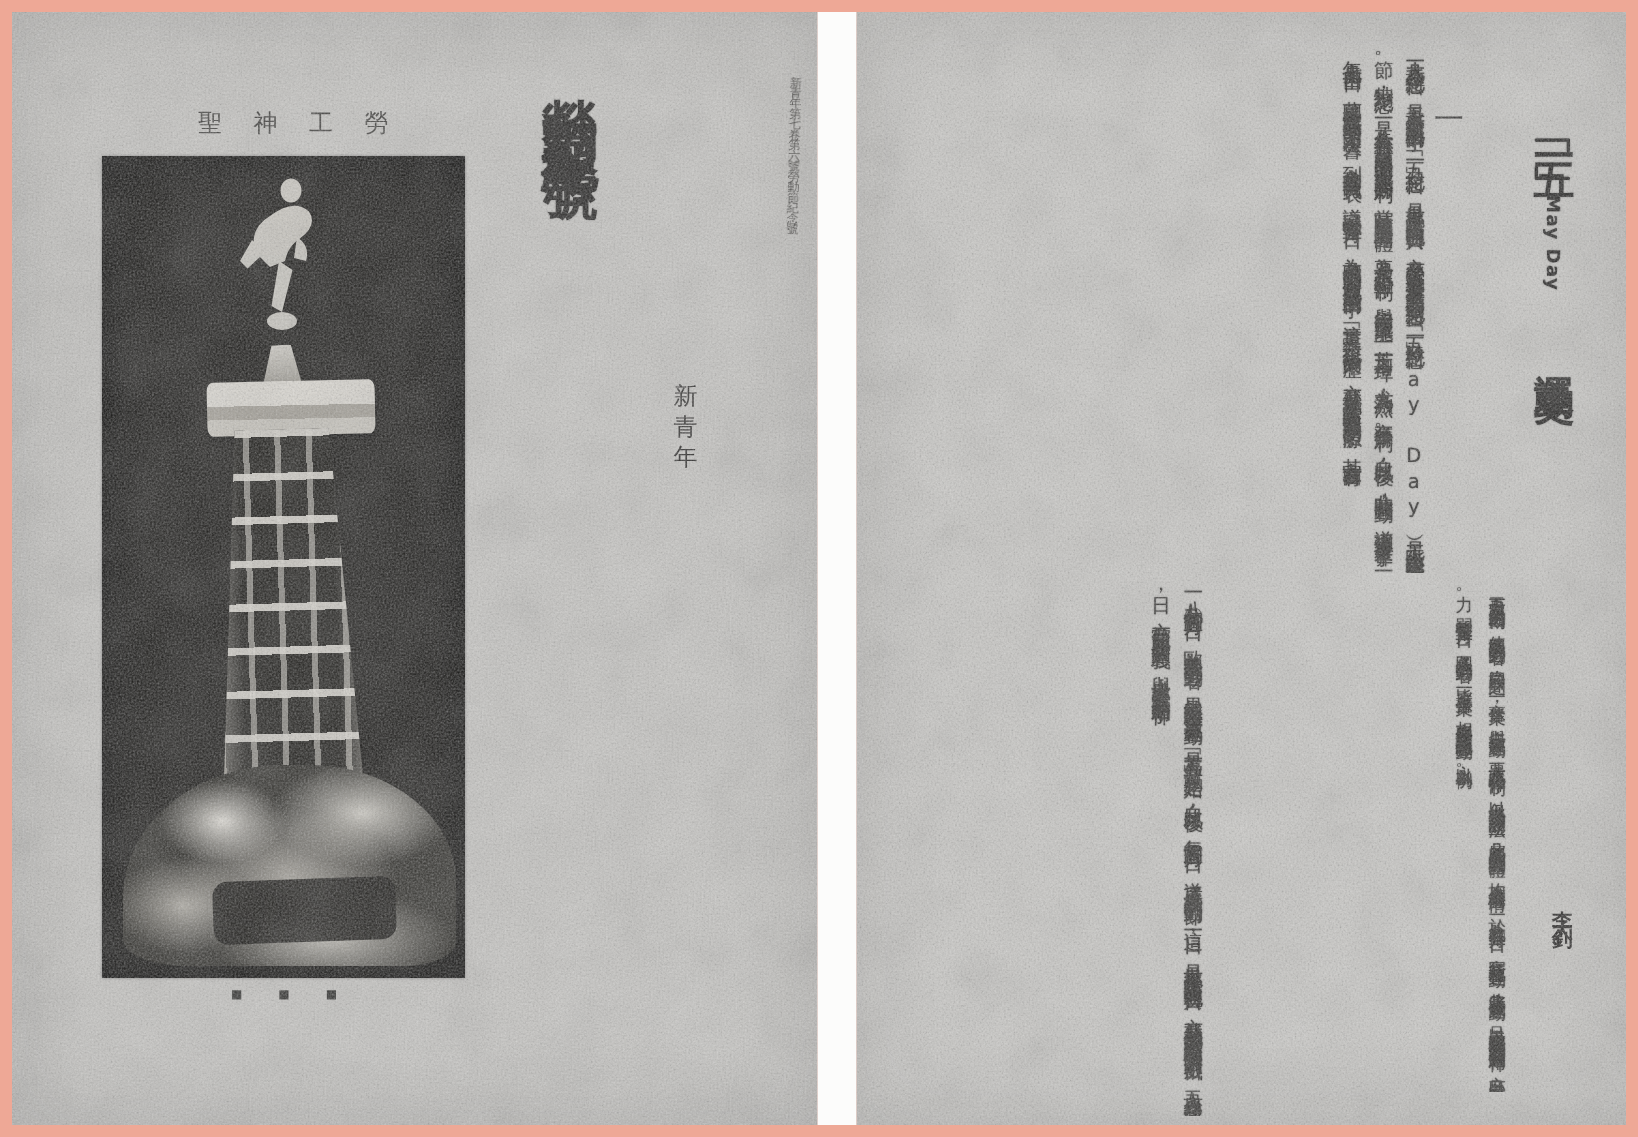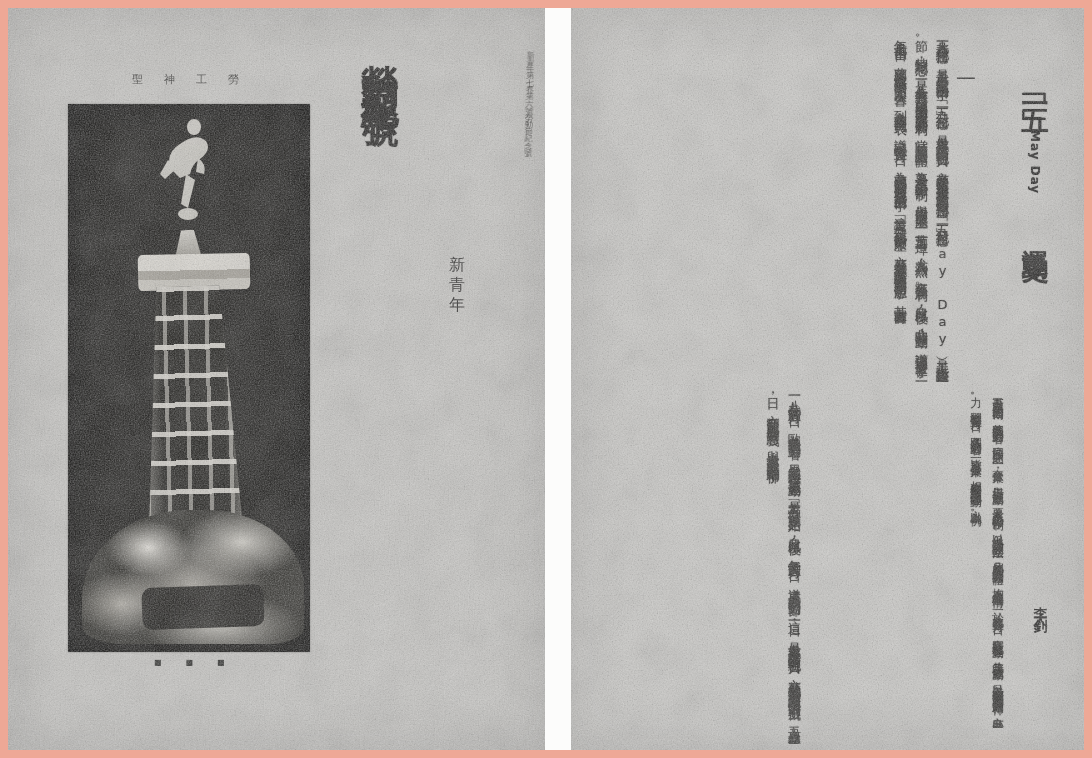--- a/index.html
+++ b/index.html
@@ -14,21 +14,21 @@
   .gutter{position:absolute;left:537px;top:0;width:26px;height:742px;background:#fcfcfb;}
   .page-right{left:563px;width:513px;background:#c9c8c5;box-shadow:inset 0 0 55px rgba(40,40,40,.16);}
 
   .grain{position:absolute;inset:0;width:100%;height:100%;pointer-events:none;z-index:50;}
   .gr{opacity:.5;mix-blend-mode:overlay;}
   .mo{opacity:.16;mix-blend-mode:multiply;}
 
   
   .slogan{
     position:absolute;left:124px;top:64px;width:140px;z-index:10;
-    font-size:11px;letter-spacing:21px;color:#3b3a38;white-space:nowrap;
+    font-size:16px;letter-spacing:21px;color:#3b3a38;white-space:nowrap;
     filter:blur(.35px);font-family:"DejaVu Sans","Liberation Sans",sans-serif;
   }
   .photo{
     position:absolute;left:60px;top:96px;width:242px;height:548px;z-index:5;
     background:#171614;box-shadow:inset 0 0 34px #000, 0 0 2px rgba(0,0,0,.4);
   }
   .statue{position:absolute;left:86px;top:10px;width:70px;height:132px;}
   .pedestal{
     position:absolute;left:104px;top:126px;width:32px;height:32px;
     background:linear-gradient(#cfccc5,#8d8a82);

